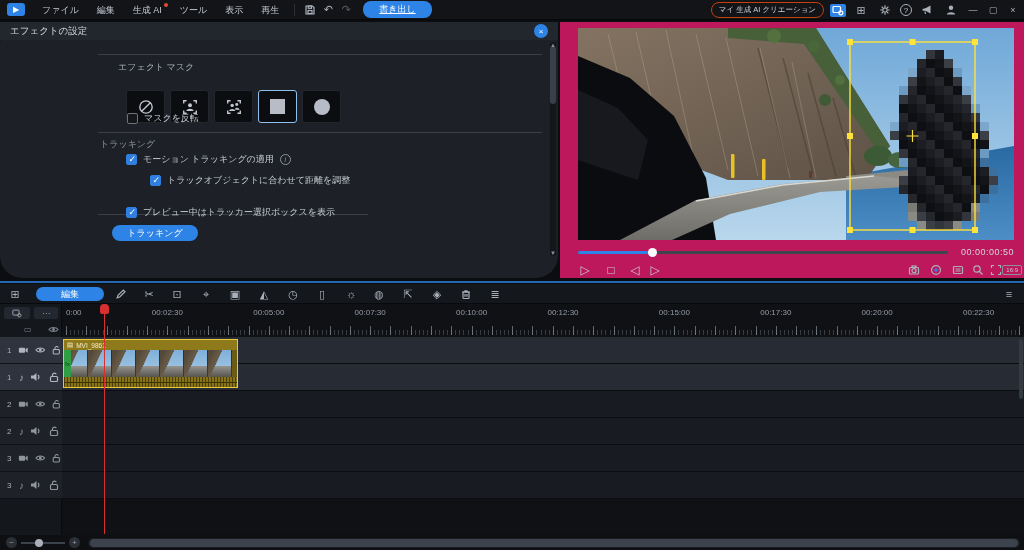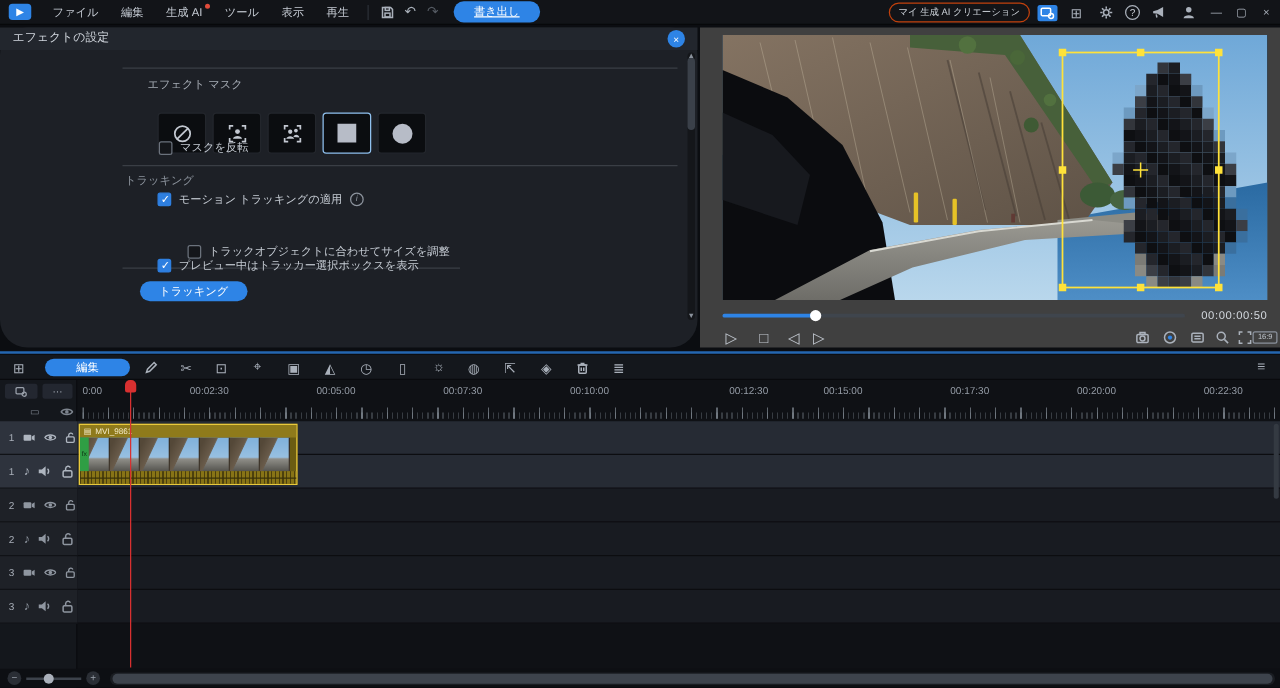--- a/index.html
+++ b/index.html
@@ -41,21 +41,21 @@
   .optrow{position:absolute;display:flex;align-items:center;gap:6px;font-size:9px;color:#c6ccd4;}
   .info-i{width:11px;height:11px;border:1px solid #8d949e;border-radius:50%;color:#8d949e;font-size:7px;display:flex;align-items:center;justify-content:center;font-style:italic;}
   #track-btn{position:absolute;left:112px;top:203px;width:86px;height:16px;background:#2e84e6;border-radius:8px;color:#fff;font-size:9px;text-align:center;line-height:16px;}
   #set-scroll{position:absolute;right:2px;top:20px;width:6px;height:214px;background:#14161a;border-radius:3px;}
   #set-thumb{position:absolute;right:2px;top:24px;width:6px;height:58px;background:#3a4049;border-radius:3px;}
   .scroll-arrow{position:absolute;right:2px;font-size:6px;color:#8a919c;width:6px;text-align:center;}
   #set-bottom{position:absolute;left:0;top:236px;width:558px;height:20px;background:#191c21;border-top:1px solid #101216;}
   #reset-btn{position:absolute;right:4px;top:3px;width:66px;height:14px;background:#33373e;border-radius:2px;font-size:8.5px;color:#c6ccd3;text-align:center;line-height:14px;}
 
   
-  #preview{position:absolute;left:560px;top:22px;width:464px;height:256px;background:#404040;}
+  #preview{position:absolute;left:560px;top:22px;width:464px;height:256px;background:#be185d;}
   #video{position:absolute;left:18px;top:6px;width:436px;height:212px;background:#000;}
   #seek{position:absolute;left:18px;top:229px;width:370px;height:3px;background:#3f454d;border-radius:2px;}
   #seek-fill{height:3px;background:#2e84e6;border-radius:2px;}
   #seek-thumb{position:absolute;top:-3px;width:9px;height:9px;border-radius:50%;background:#fff;}
   #timecode{position:absolute;right:10px;top:225px;font-size:9px;color:#d2d7dd;letter-spacing:.5px;}
   .pv-ctl{position:absolute;top:240px;color:#c2c8d0;font-size:12px;display:flex;align-items:center;justify-content:center;width:18px;height:16px;}
   .pv-ic{position:absolute;top:241px;width:16px;height:14px;color:#aab1bb;display:flex;align-items:center;justify-content:center;}
   #aspect{position:absolute;right:2px;top:243px;border:1px solid #8a919c;border-radius:2px;font-size:6px;color:#c2c8d0;padding:1px 3px;}
 
   
@@ -276,23 +276,23 @@
     </div>
 
     <div class="divline" style="left:98px;top:110px;width:444px"></div>
     <span class="seclbl" style="left:100px;top:116px;color:#8d949e">トラッキング</span>
 
     <div class="optrow" style="left:126px;top:131px">
       <span class="cb on"></span>
       <span>モーション トラッキングの適用</span>
       <span class="info-i">i</span>
     </div>
-    <div class="optrow" style="left:150px;top:173px">
-      <span class="cb"></span>
-      <span>トラックオブジェクトに合わせてサイズを調整</span>
+    <div class="optrow" style="left:150px;top:152px">
+      <span class="cb on"></span>
+      <span>トラックオブジェクトに合わせて距離を調整</span>
     </div>
 
     <div class="divline" style="left:98px;top:192px;width:270px"></div>
 
     <div class="optrow" style="left:126px;top:186px;top:186px" hidden=""></div>
     <div class="optrow" style="left:126px;top:186px" hidden=""></div>
     <div class="optrow" style="left:126px;top:186px" hidden=""></div>
     <div class="optrow" style="left:126px;top:186px" hidden=""></div>
     <div class="optrow" style="left:126px;top:204px;top:186px;top:204px" hidden=""></div>
     <div class="optrow" style="left:126px;top:186px" hidden=""></div>
@@ -699,21 +699,21 @@
         </div>
     </div>
 
     <div id="ruler">
       <div id="rlabels">
           <span class="rlabel first" style="left: 4px;">0:00</span>
           <span class="rlabel" style="left: 105.4px;">00:02:30</span>
           <span class="rlabel" style="left: 206.8px;">00:05:00</span>
           <span class="rlabel" style="left: 308.2px;">00:07:30</span>
           <span class="rlabel" style="left: 409.6px;">00:10:00</span>
-          <span class="rlabel" style="left: 537px;">00:12:30</span>
+          <span class="rlabel" style="left: 501px;">00:12:30</span>
           <span class="rlabel" style="left: 612.4px;">00:15:00</span>
           <span class="rlabel" style="left: 713.8px;">00:17:30</span>
           <span class="rlabel" style="left: 815.2px;">00:20:00</span>
           <span class="rlabel" style="left: 916.6px;">00:22:30</span>
         </div>
       <div id="ticks-minor"></div>
       <div id="ticks-major"></div>
     </div>
 
     <div id="lanes">

